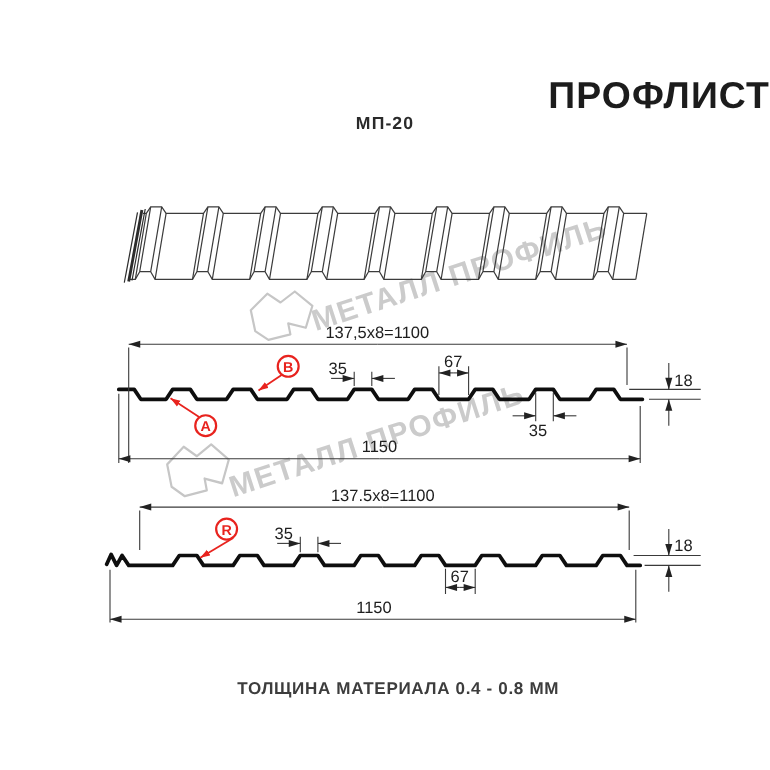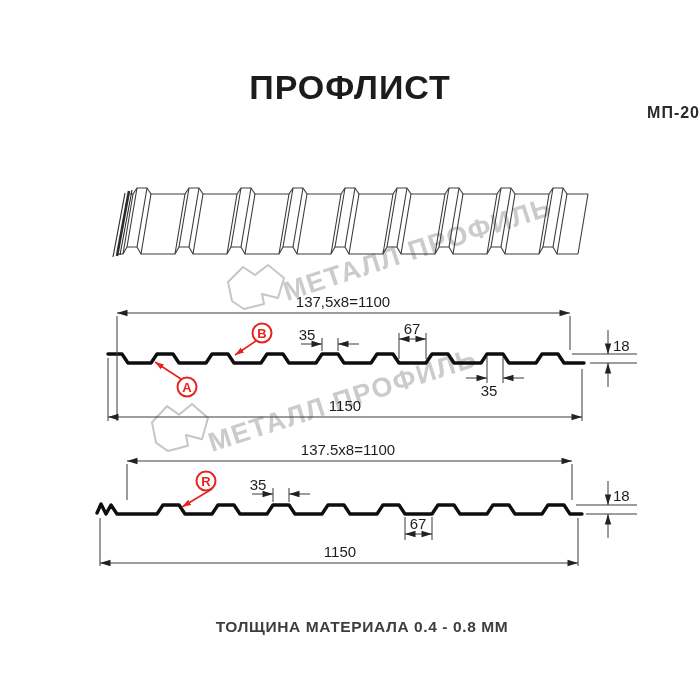--- a/index.html
+++ b/index.html
@@ -1,20 +1,20 @@
 <!DOCTYPE html>
 <html><head>
 <meta charset="utf-8">
 <style>
   html,body{margin:0;padding:0;background:#ffffff;}
   .page{position:relative;width:700px;height:700px;background:#ffffff;overflow:hidden;
         font-family:"Liberation Sans", sans-serif;}
-  .title{position:absolute;left:0;top:68px;width:700px;text-align:center;
+  .title{position:absolute;left:0;top:68px;width:700px;text-align:right;
          font-size:34px;font-weight:800;letter-spacing:1px;color:#1c1c1c;}
-  .subtitle{position:absolute;left:0;top:104px;width:700px;text-align:right;
+  .subtitle{position:absolute;left:0;top:104px;width:700px;text-align:center;
          font-size:16px;font-weight:700;letter-spacing:1px;color:#2a2a2a;}
   .caption{position:absolute;left:12px;top:618px;width:700px;text-align:center;
          font-size:15.5px;font-weight:700;letter-spacing:.6px;color:#3d3d3d;}
   svg{position:absolute;left:0;top:0;}
   .wm-text{font-size:27px;font-weight:700;letter-spacing:1.5px;fill:#cbcbcb;}
   .wm-logo{fill:none;stroke:#c6c6c6;stroke-width:2;stroke-linejoin:round;}
   .sheet{fill:none;stroke:#3c3c3c;stroke-width:1.1;stroke-linejoin:round;}
   .sheet-edge{fill:none;stroke:#2c2c2c;}
   .profile{fill:none;stroke:#0e0e0e;stroke-width:3.4;stroke-linejoin:round;stroke-linecap:round;}
   .dim{stroke:#3a3a3a;stroke-width:1;fill:none;}

